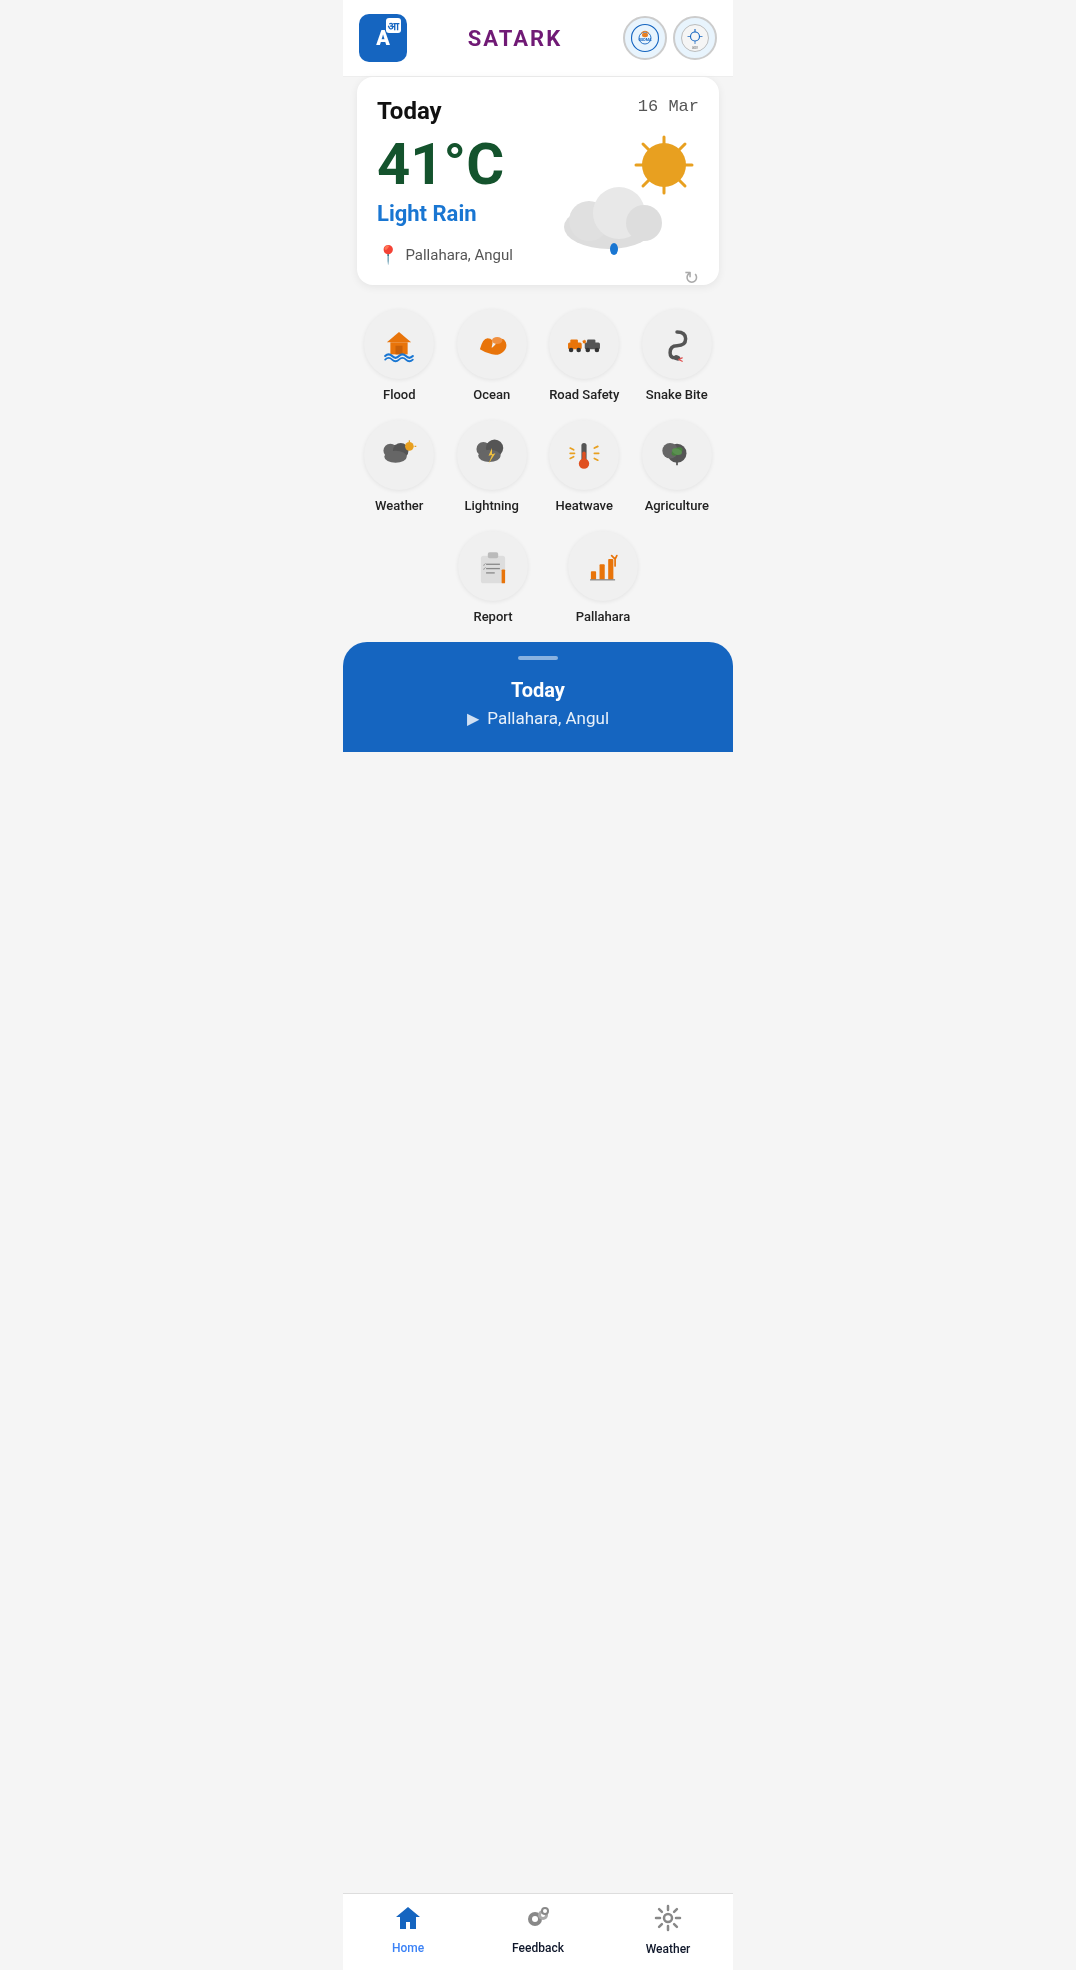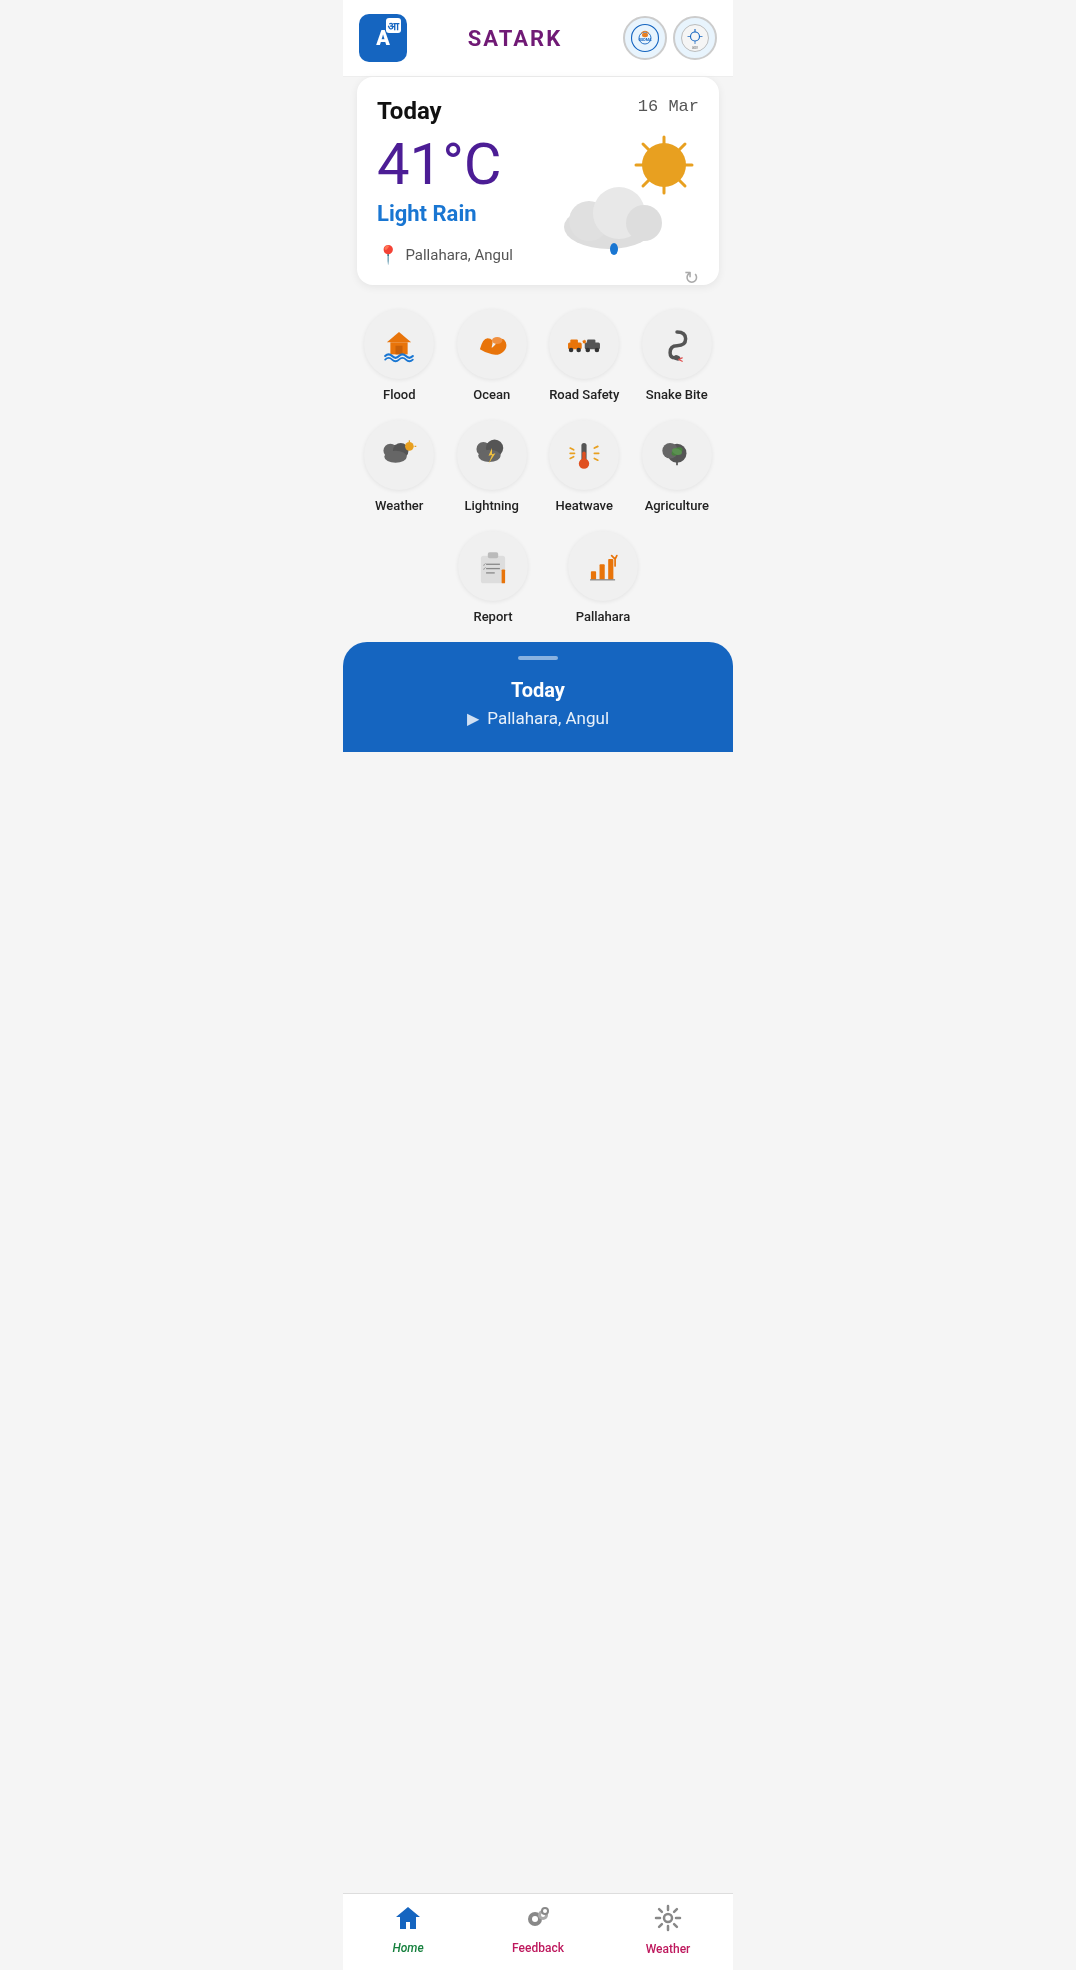--- a/index.html
+++ b/index.html
@@ -114,22 +114,22 @@
       font-family: Liberation Mono, monospace;
     }
     .weather-main {
       display: flex;
       align-items: center;
       justify-content: space-between;
     }
     .weather-left {}
     .weather-temp {
       font-size: 58px;
-      font-weight: 400;
-      color: #4c1d95;
+      font-weight: 700;
+      color: #14532d;
       line-height: 1;
     }
     .weather-desc {
       font-size: 22px;
       font-weight: 700;
       color: #1976d2;
       margin-top: 8px;
     }
     .weather-location {
       display: flex;
@@ -267,23 +267,23 @@
       min-width: 80px;
     }
     .nav-icon {
       font-size: 26px;
     }
     .nav-label {
       font-size: 12px;
       font-weight: 500;
     }
     .nav-item.active .nav-icon { color: #1565c0; }
-    .nav-item.active .nav-label { color: #15803d; font-style: italic; }
+    .nav-item.active .nav-label { color: #3b82f6; }
     .nav-item:not(.active) .nav-icon { color: #888; }
-    .nav-item:not(.active) .nav-label { color: #be185d; }
+    .nav-item:not(.active) .nav-label { color: #0f172a; }
   </style>
 </head>
 <body>
 
 <div class="header">
   <div class="header-logo-left">
     <span class="a-letter">A</span>
     <span class="hi-char">आ</span>
   </div>
   <div class="header-title">SATARK</div>

